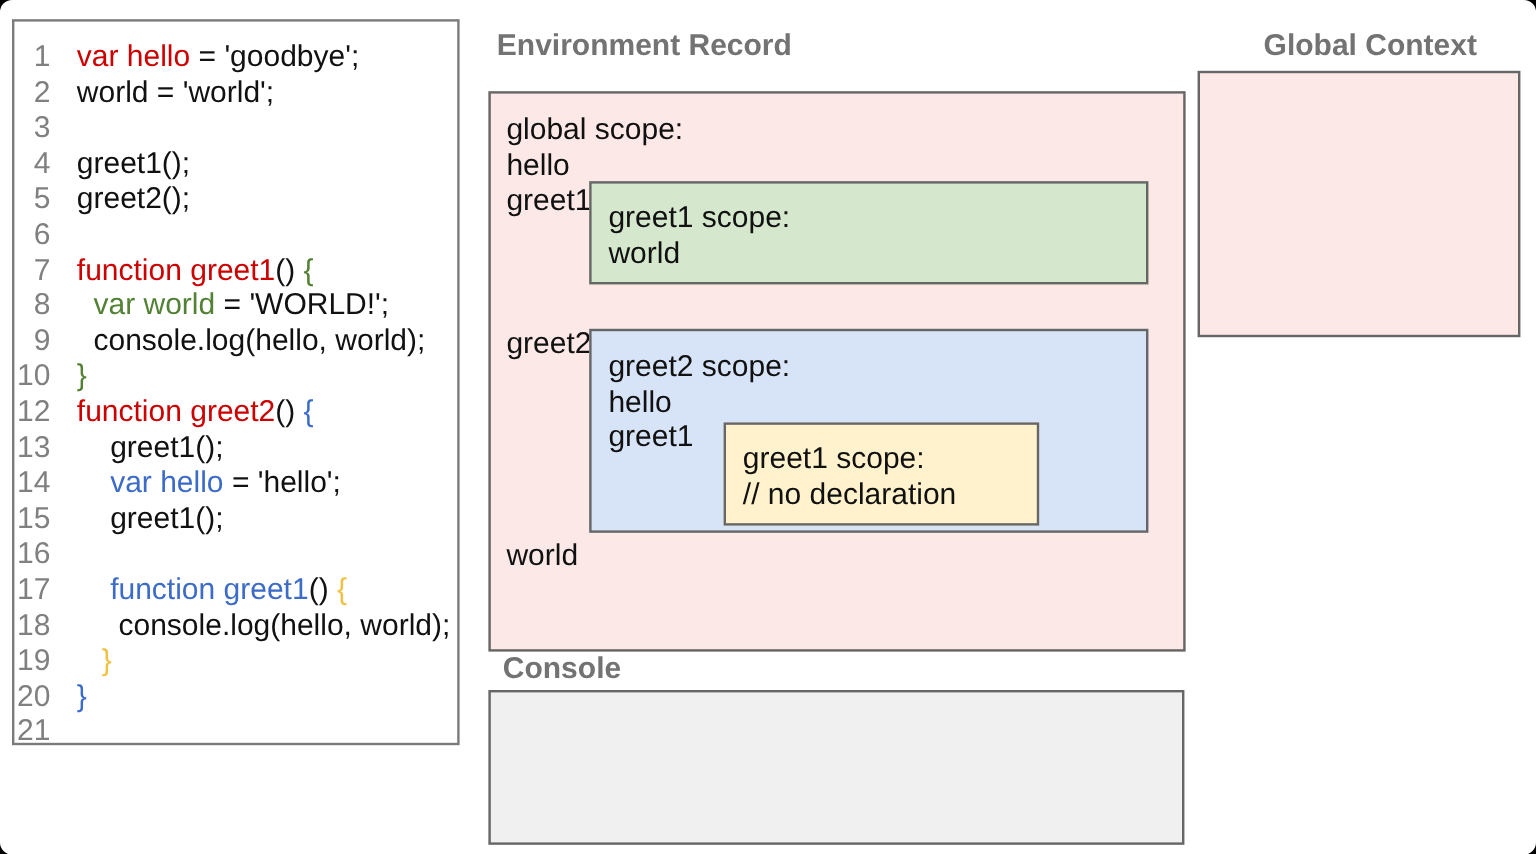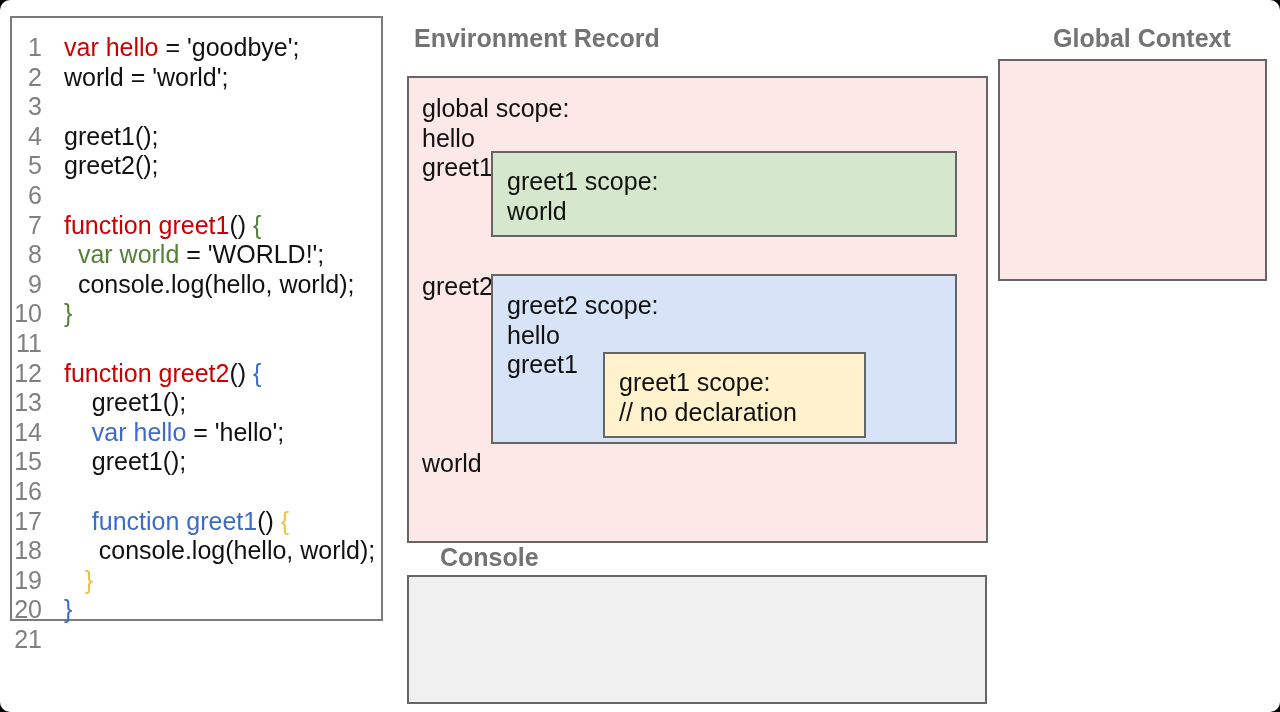--- a/index.html
+++ b/index.html
@@ -42,21 +42,21 @@
   .c-black{color:var(--black);}
 
   
   .heading{
     position:absolute;
     font-size:25px;font-weight:bold;color:#737373;
     line-height:30px;white-space:nowrap;
   }
   .h-er{left:414px;top:23px;}
   .h-gc{left:1013px;top:23px;margin-left:40px;}
-  .h-console{left:440px;top:542px;}
+  .h-console{left:419px;top:542px;}
 
   
   .box{
     position:absolute;box-sizing:border-box;
     border:2px solid var(--box-border);
   }
   .er-box{left:407px;top:76px;width:581px;height:467px;background:var(--pink-fill);}
   .gc-box{left:998px;top:59px;width:269px;height:222px;background:var(--pink-fill);}
   .console-box{left:407px;top:575px;width:580px;height:129px;background:var(--console-fill);}
   .g1-box{left:82px;top:73px;width:466px;height:86px;background:var(--green-fill);}
@@ -95,21 +95,20 @@
         <div class="code-line"><span class="ln">1</span><span class="seg c-red">var hello</span><span class="seg c-black"> = 'goodbye';</span></div>
         <div class="code-line"><span class="ln">2</span><span class="seg c-black">world = 'world';</span></div>
         <div class="code-line"><span class="ln">3</span></div>
         <div class="code-line"><span class="ln">4</span><span class="seg c-black">greet1();</span></div>
         <div class="code-line"><span class="ln">5</span><span class="seg c-black">greet2();</span></div>
         <div class="code-line"><span class="ln">6</span></div>
         <div class="code-line"><span class="ln">7</span><span class="seg c-red">function greet1</span><span class="seg c-black">() </span><span class="seg c-green">{</span></div>
         <div class="code-line"><span class="ln">8</span><span class="seg c-black">  </span><span class="seg c-green">var world</span><span class="seg c-black"> = 'WORLD!';</span></div>
         <div class="code-line"><span class="ln">9</span><span class="seg c-black">  console.log(hello, world);</span></div>
         <div class="code-line"><span class="ln">10</span><span class="seg c-green">}</span></div>
-        <div class="code-line"><span class="ln">11</span></div>
         <div class="code-line"><span class="ln">12</span><span class="seg c-red">function greet2</span><span class="seg c-black">() </span><span class="seg c-blue">{</span></div>
         <div class="code-line"><span class="ln">13</span><span class="seg c-black">    greet1();</span></div>
         <div class="code-line"><span class="ln">14</span><span class="seg c-black">    </span><span class="seg c-blue">var hello</span><span class="seg c-black"> = 'hello';</span></div>
         <div class="code-line"><span class="ln">15</span><span class="seg c-black">    greet1();</span></div>
         <div class="code-line"><span class="ln">16</span></div>
         <div class="code-line"><span class="ln">17</span><span class="seg c-black">    </span><span class="seg c-blue">function greet1</span><span class="seg c-black">() </span><span class="seg c-yellow">{</span></div>
         <div class="code-line"><span class="ln">18</span><span class="seg c-black">     console.log(hello, world);</span></div>
         <div class="code-line"><span class="ln">19</span><span class="seg c-black">   </span><span class="seg c-yellow">}</span></div>
         <div class="code-line"><span class="ln">20</span><span class="seg c-blue">}</span></div>
         <div class="code-line"><span class="ln">21</span></div>

